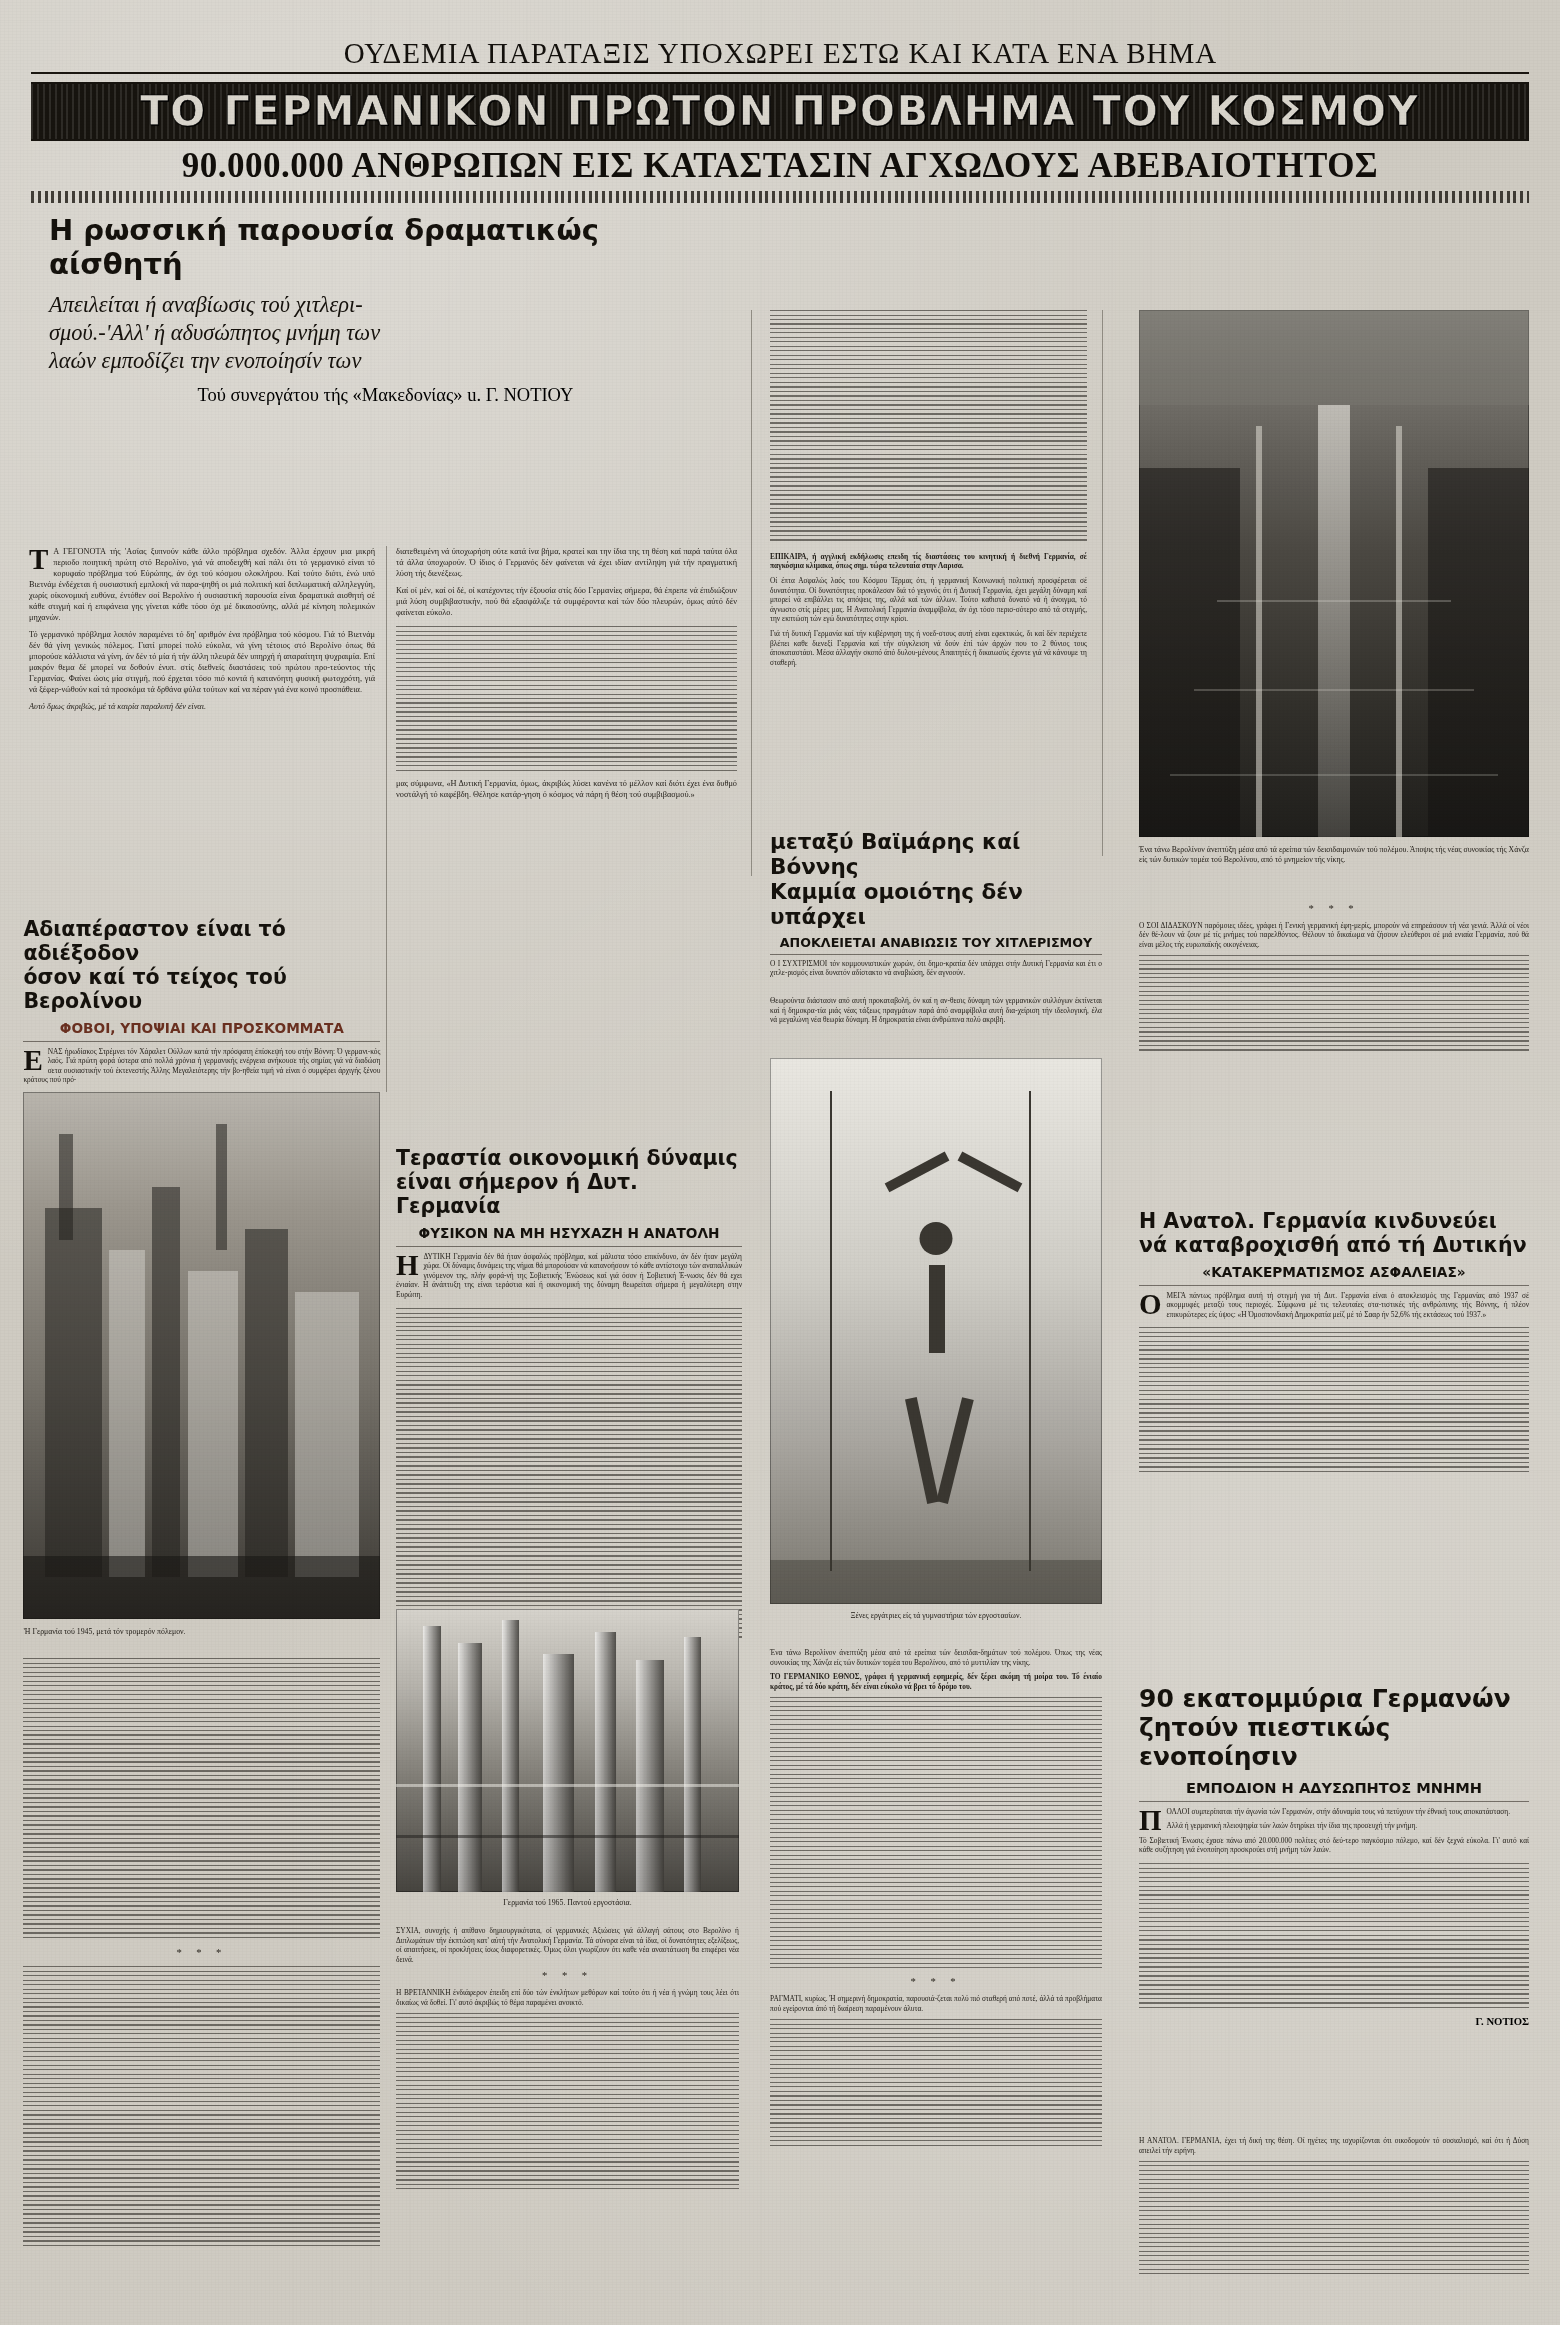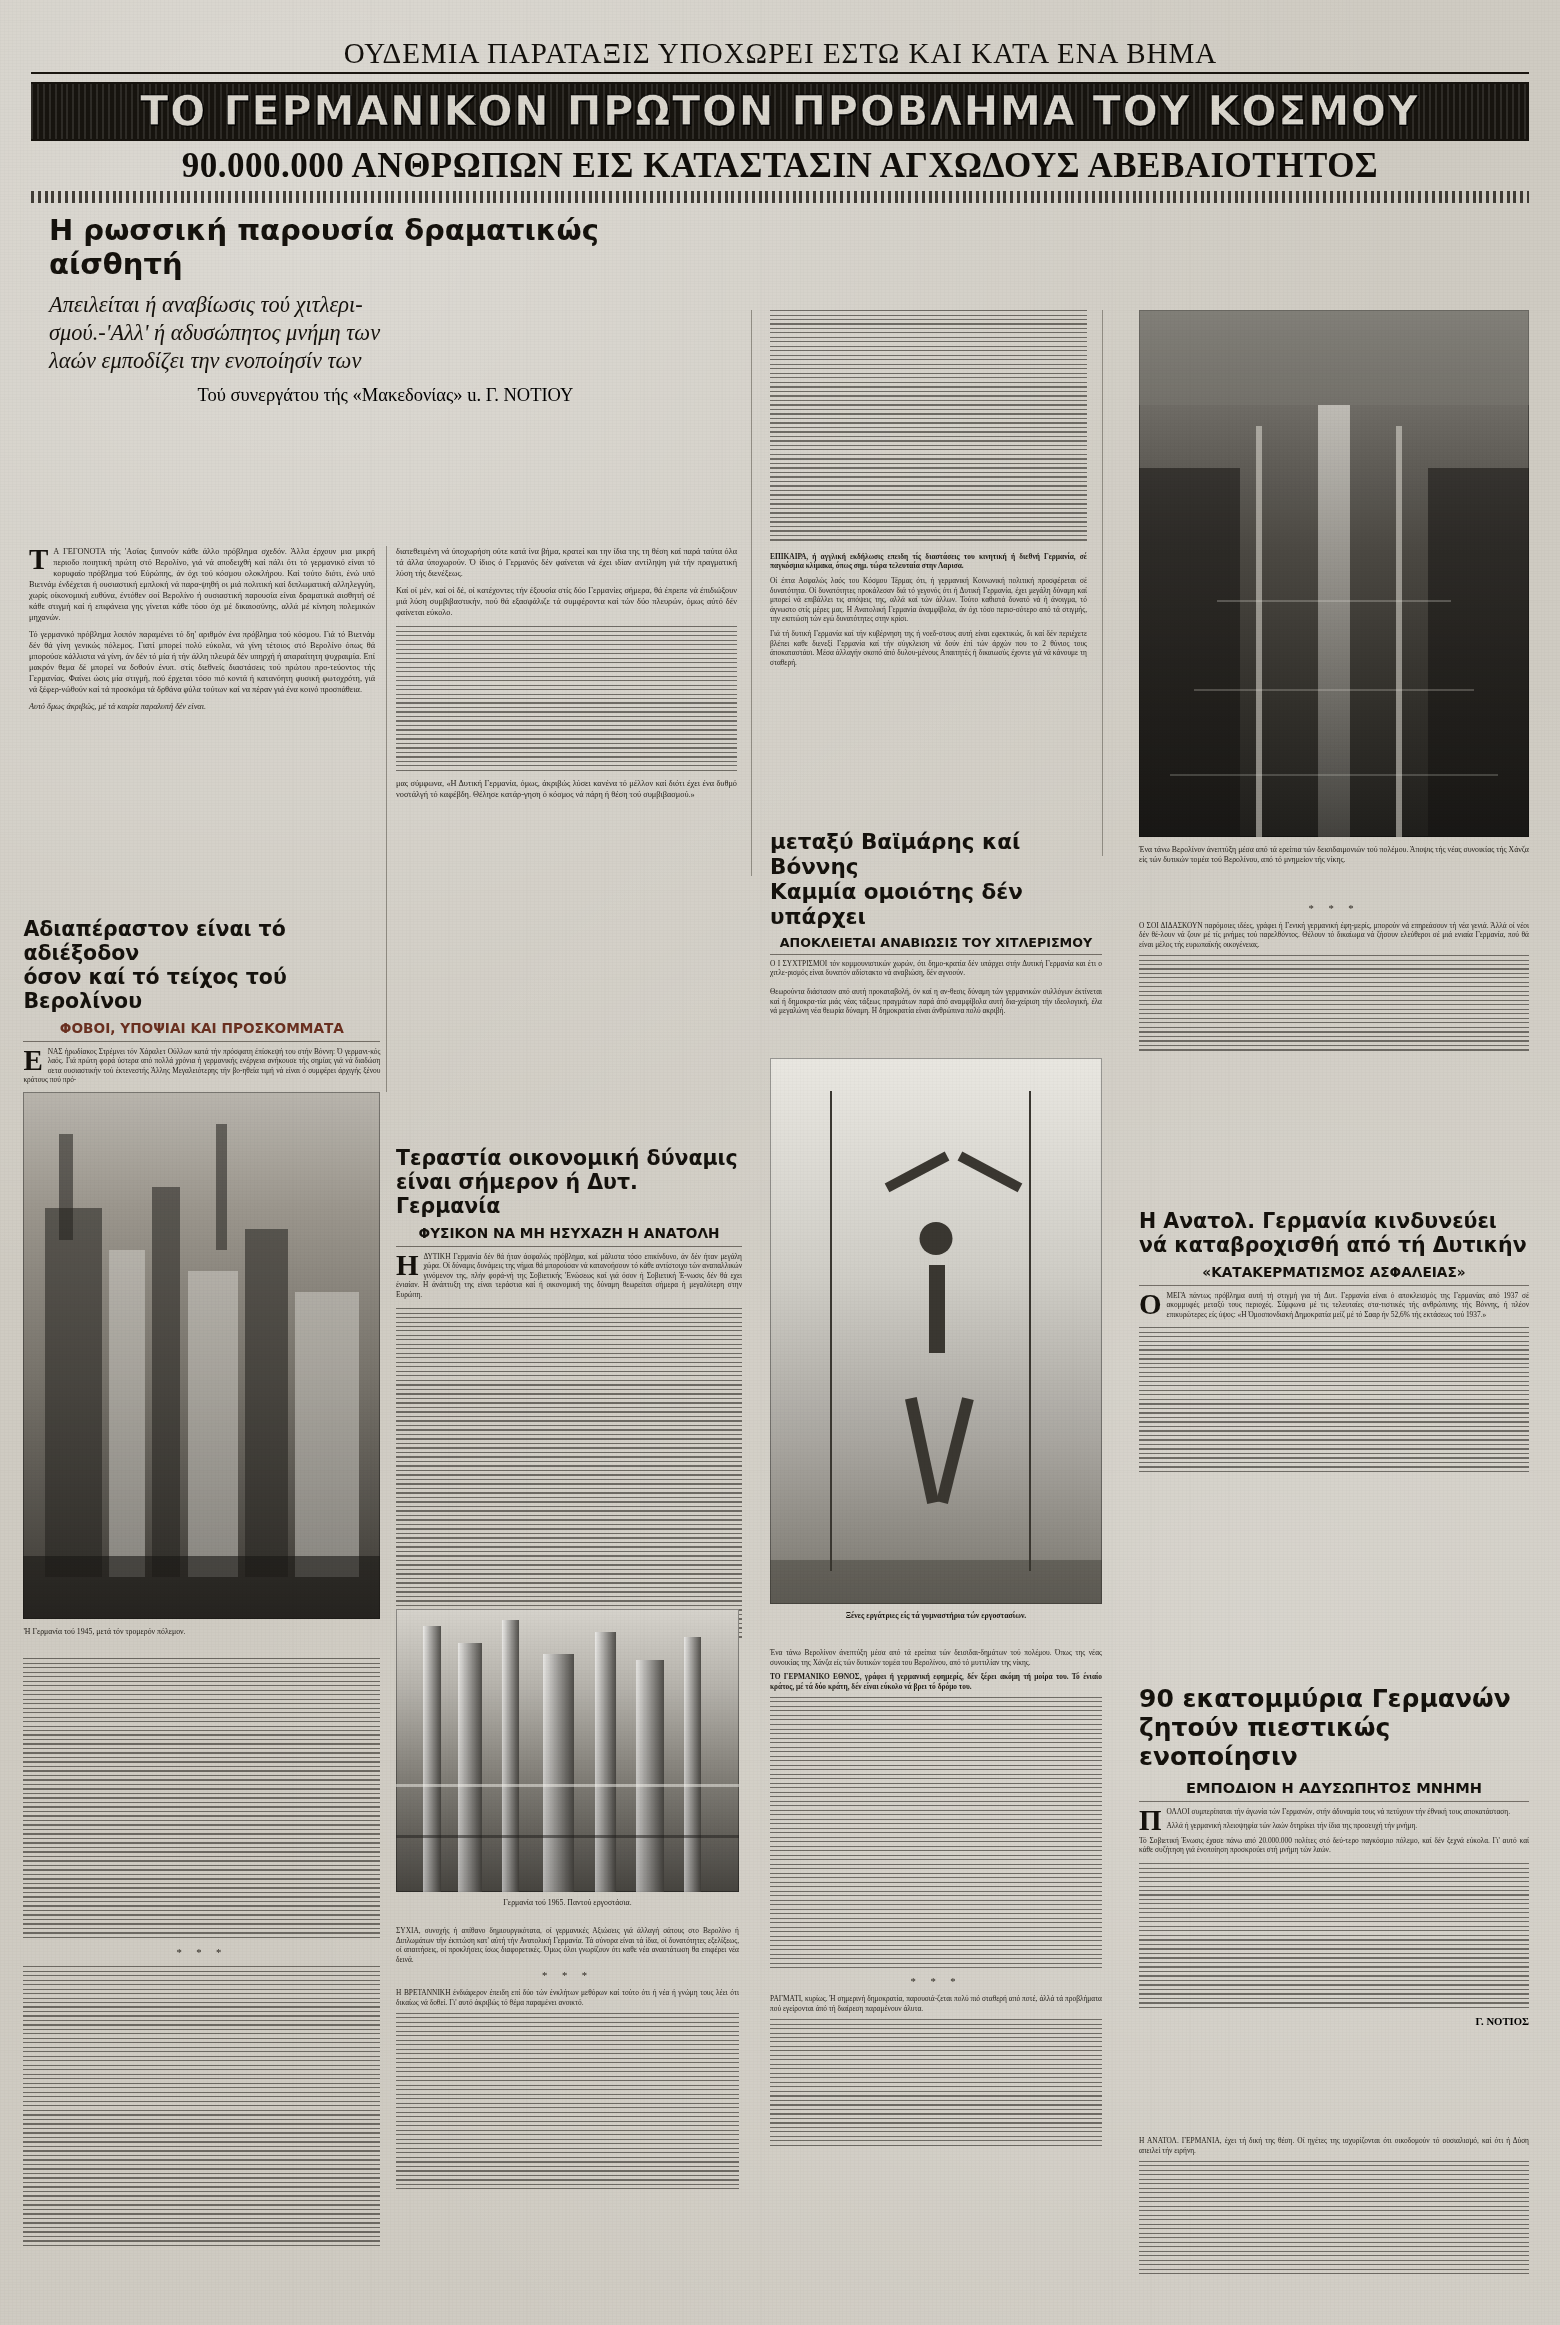--- a/index.html
+++ b/index.html
@@ -193,21 +193,21 @@
     <div>Ο ΣΟΙ ΔΙΔΑΣΚΟΥΝ παρόμοιες ιδέες, γράφει ή Γενική γερμανική έφη-μερίς, μπορούν νά επηρεάσουν τή νέα γενιά. Άλλά οί νέοι δέν θέ-λουν νά ζουν μέ τίς μνήμες τού παρελθόντος. Θέλουν τό δικαίωμα νά ζήσουν ελεύθεροι σέ μιά ενιαία Γερμανία, πού θά είναι μέλος τής ευρωπαϊκής οικογένειας.</div>
     <div class="ghost" style="position:relative;height:98px;margin-top:5.9px;"></div>
   </div>
 
   <div style="position:absolute;left:770px;top:829px;width:332px;">
     <div class="col-title" style="font-size:21.5px;">μεταξύ Βαϊμάρης καί Βόννης</div>
     <div class="col-title" style="font-size:21.5px;">Καμμία ομοιότης δέν υπάρχει</div>
     <div class="subhead" style="font-size:12.7px;margin-top:5.9px;">ΑΠΟΚΛΕΙΕΤΑΙ ΑΝΑΒΙΩΣΙΣ ΤΟΥ ΧΙΤΛΕΡΙΣΜΟΥ</div>
     <div class="hrule" style="position:relative;left:0;top:3.9px;width:100%;"></div>
     <div class="body tiny" style="margin-top:7.8px;">Ο Ι ΣΥΧΤΡΙΣΜΟΙ τόν κομμουνιστικών χωρών, ότι δημο-κρατία δέν υπάρχει στήν Δυτική Γερμανία και έτι ο χιτλε-ρισμός είναι δυνατόν αδίστακτο νά αναβιώση, δέν αγνοούν.</div>
-    <div class="body tiny" style="margin-top:9px;">Θεωρούντα διάστασιν από αυτή προκαταβολή, όν καί η αν-θεσις δύναμη τών γερμανικών συλλόγων έκτίνεται καί ή δημοκρα-τία μιάς νέας τάξεως πραγμάτων παρά άπό αναμφίβολα αυτή δια-χείριση τήν ιδεολογική, έλα νά μεγαλώνη νέα θεωρία δύναμη. Η δημοκρατία είναι άνθρώπινα πολύ ακριβή.</div>
+    <div class="body tiny" style="margin-top:18px;">Θεωρούντα διάστασιν από αυτή προκαταβολή, όν καί η αν-θεσις δύναμη τών γερμανικών συλλόγων έκτίνεται καί ή δημοκρα-τία μιάς νέας τάξεως πραγμάτων παρά άπό αναμφίβολα αυτή δια-χείριση τήν ιδεολογική, έλα νά μεγαλώνη νέα θεωρία δύναμη. Η δημοκρατία είναι άνθρώπινα πολύ ακριβή.</div>
   </div>
 
   <div style="position:absolute;left:1139px;top:1209px;width:390px;">
     <div class="col-title" style="font-size:20.5px;">Η Ανατολ. Γερμανία κινδυνεύει</div>
     <div class="col-title" style="font-size:20.5px;">νά καταβροχισθή από τή Δυτικήν</div>
     <div class="subhead" style="font-size:13.7px;margin-top:6.8px;">«ΚΑΤΑΚΕΡΜΑΤΙΣΜΟΣ ΑΣΦΑΛΕΙΑΣ»</div>
     <div class="hrule" style="position:relative;left:0;top:4.9px;width:100%;"></div>
     <div class="body tiny" style="margin-top:9.8px;">
       <span class="dropcap">Ο</span>
       <span>ΜΕΓΑ πάντως πρόβλημα αυτή τή στιγμή για τή Δυτ. Γερμανία είναι ό αποκλεισμός της Γερμανίας από 1937 σέ ακομμυφές μεταξύ τους περιοχές. Σύμφωνα μέ τις τελευταίες στα-τιστικές τής ανθρώπινης τής Βόννης, ή πλέον επικυρώτερες είς ύψος: «Η Όμοσπονδιακή Δημοκρατία μείζ μέ τό Σααρ ήν 52,6% τής εκτάσεως τού 1937.»</span>
@@ -296,21 +296,21 @@
     <div class="gym-shape" style="left:18%;top:6%;width:2px;height:88%;"></div>
     <div class="gym-shape" style="left:78%;top:6%;width:2px;height:88%;"></div>
     <div class="gym-shape rnd" style="left:50%;top:30%;width:33px;height:33px;transform:translateX(-50%);"></div>
     <div class="gym-shape" style="left:48%;top:38%;width:15.6px;height:88px;"></div>
     <div class="gym-shape" style="left:34%;top:20%;width:68px;height:9.8px;transform:rotate(-28deg);"></div>
     <div class="gym-shape" style="left:56%;top:20%;width:68px;height:9.8px;transform:rotate(28deg);"></div>
     <div class="gym-shape" style="left:44%;top:62%;width:11.7px;height:107px;transform:rotate(-12deg);"></div>
     <div class="gym-shape" style="left:54%;top:62%;width:11.7px;height:107px;transform:rotate(14deg);"></div>
     <div class="gym-shape" style="left:0;top:92%;width:100%;height:8%;opacity:.45;"></div>
   </div>
-  <div class="cap" style="left:770px;top:1611px;width:332px;text-align:center;font-weight:bold;">Ξένες εργάτριες είς τά γυμναστήρια τών εργοστασίων.</div>
+  <div class="cap" style="left:770px;top:1611px;width:332px;text-align:center;">Ξένες εργάτριες είς τά γυμναστήρια τών εργοστασίων.</div>
 
   <div style="position:absolute;left:770px;top:1648px;width:332px;" class="body tiny">
     <div>Ένα τάνω Βερολίνον άνεπτύξη μέσα από τά ερείπια τών δεισιδαι-δημάτων τού πολέμου. Όπως της νέας συνοικίας της Χάνζα είς τών δυτικών τομέα του Βερολίνου, από τό μυττιλίαν της νίκης.</div>
     <div style="margin-top:4.9px;font-weight:bold;">ΤΟ ΓΕΡΜΑΝΙΚΟ ΕΘΝΟΣ, γράφει ή γερμανική εφημερίς, δέν ξέρει ακόμη τή μοίρα του. Τό ένιαίο κράτος, μέ τά δύο κράτη, δέν είναι εύκολο νά βρει τό δρόμο του.</div>
     <div class="ghost" style="position:relative;height:273px;margin-top:5.9px;"></div>
     <div class="sep">* * *</div>
     <div style="margin-top:3.9px;">ΡΑΓΜΑΤΙ, κυρίως. Ή σημερινή δημοκρατία, παρουσιά-ζεται πολύ πιό σταθερή από ποτέ, άλλά τά προβλήματα πού εγείρονται άπό τή διαίρεση παραμένουν άλυτα.</div>
     <div class="ghost" style="position:relative;height:127px;margin-top:5.9px;"></div>
   </div>
 

